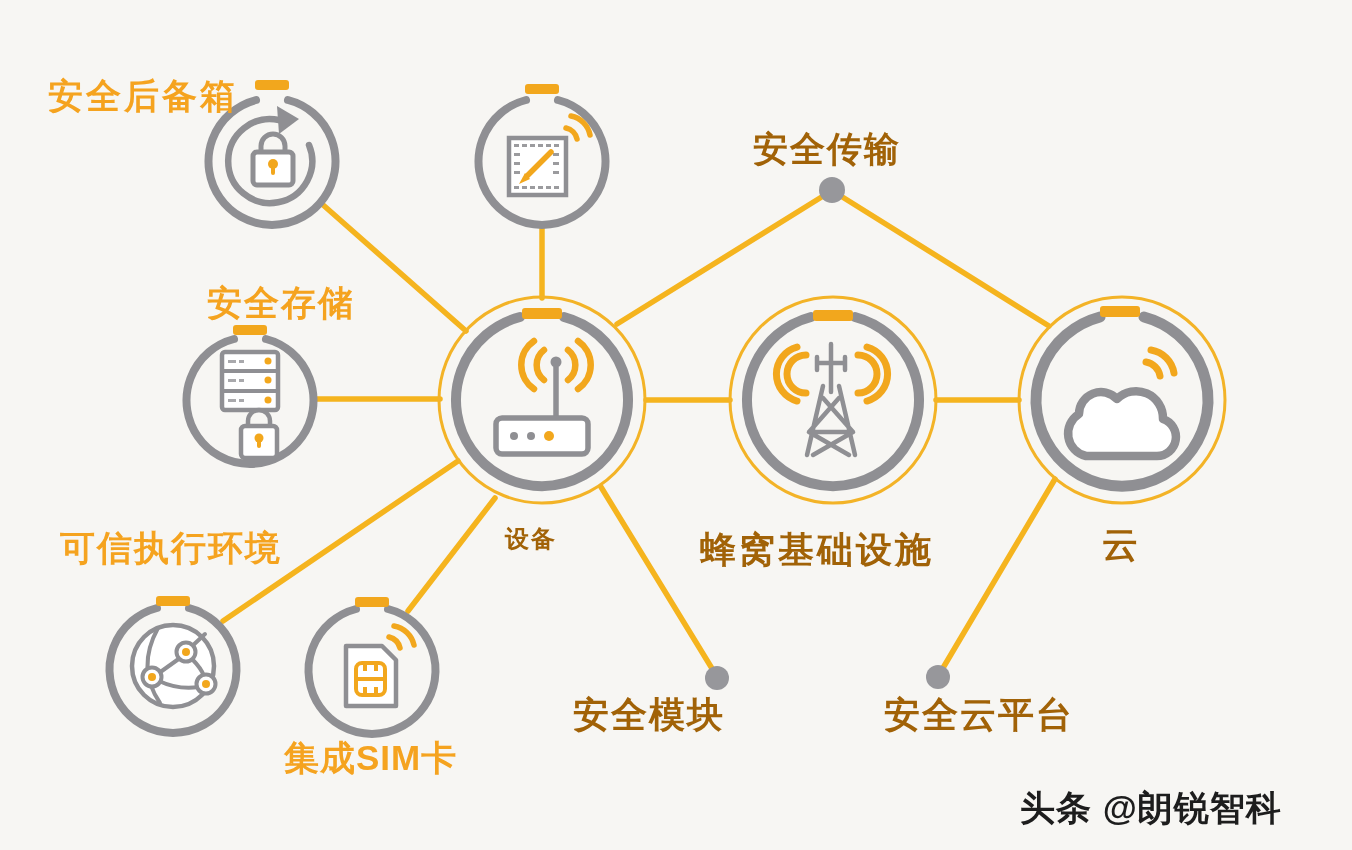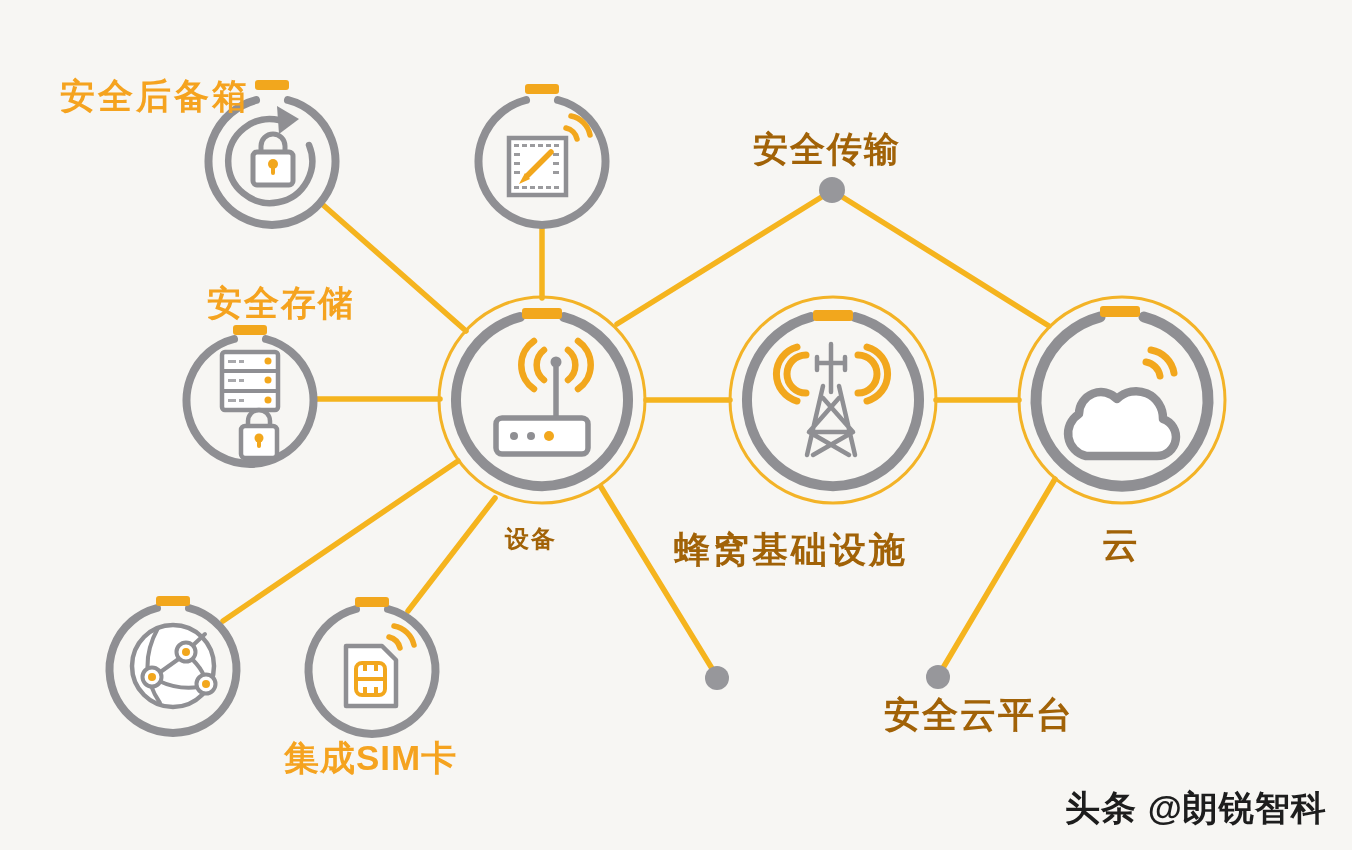--- a/index.html
+++ b/index.html
@@ -5,32 +5,32 @@
   html,body{margin:0;padding:0;background:#e9e9e9;}
   .stage{
     position:relative;width:1352px;height:850px;overflow:hidden;
     background:#F7F6F3;
     font-family:"Liberation Sans","DejaVu Sans",sans-serif;
   }
   .stage svg{position:absolute;left:0;top:0;}
   .lbl{position:absolute;font-weight:700;letter-spacing:2px;white-space:nowrap;line-height:1;}
   .orange{color:#F5A31F;}
   .gray{color:#a16207;}
-  #lbl-backup{left:60px;top:78px;font-size:35px;letter-spacing:3px;}
+  #lbl-backup{left:48px;top:78px;font-size:35px;letter-spacing:3px;}
   #lbl-moduleid{left:422px;top:30px;font-size:34px;}
   #lbl-transmission{left:753px;top:131px;font-size:35px;}
   #lbl-storage{left:176px;top:285px;font-size:35px;margin-left:31px;}
   #lbl-trusted{left:60px;top:530px;font-size:35px;}
   #lbl-sim{left:284px;top:740px;font-size:35px;letter-spacing:1px;}
   #lbl-device{left:505px;top:527px;font-size:24px;}
-  #lbl-cellular{left:674px;top:532px;font-size:36px;letter-spacing:3px;}
+  #lbl-cellular{left:700px;top:532px;font-size:36px;letter-spacing:3px;}
   #lbl-cloud{left:1102px;top:527px;font-size:36px;}
   #lbl-securemodule{left:573px;top:697px;font-size:36px;}
   #lbl-platform{left:884px;top:697px;font-size:36px;}
-  #watermark{left:1065px;top:790px;font-size:35px;color:#1D1D1D;font-weight:700;letter-spacing:1px;}
+  #watermark{left:1020px;top:790px;font-size:35px;color:#1D1D1D;font-weight:700;letter-spacing:1px;}
 </style>
 </head>
 <body>
 
 <div class="stage">
 
 <svg width="1352" height="850" viewBox="0 0 1352 850">
 
   <g stroke="#F5B41E" stroke-width="5.5" stroke-linecap="round">
     <line x1="322" y1="204" x2="466" y2="331"></line>
@@ -190,20 +190,22 @@
         <rect x="356" y="663" width="29" height="32" rx="6"></rect>
         <path d="M 356 679 H 385 M 365 663 V 671 M 376 663 V 671 M 365 695 V 687 M 376 695 V 687"></path>
       </g>
     </g>
   </g>
 </svg>
 
 <div class="lbl orange" id="lbl-backup">安全后备箱</div>
 <div class="lbl gray" id="lbl-transmission">安全传输</div>
 <div class="lbl orange" id="lbl-storage">安全存储</div>
+<div class="lbl orange" id="lbl-trusted">可信执行环境</div>
 <div class="lbl orange" id="lbl-sim">集成SIM卡</div>
 <div class="lbl gray" id="lbl-device">设备</div>
 <div class="lbl gray" id="lbl-cellular">蜂窝基础设施</div>
 <div class="lbl gray" id="lbl-cloud">云</div>
+<div class="lbl gray" id="lbl-securemodule">安全模块</div>
 <div class="lbl gray" id="lbl-platform">安全云平台</div>
 <div class="lbl" id="watermark">头条 @朗锐智科</div>
 
 </div>
 
 </body></html>

